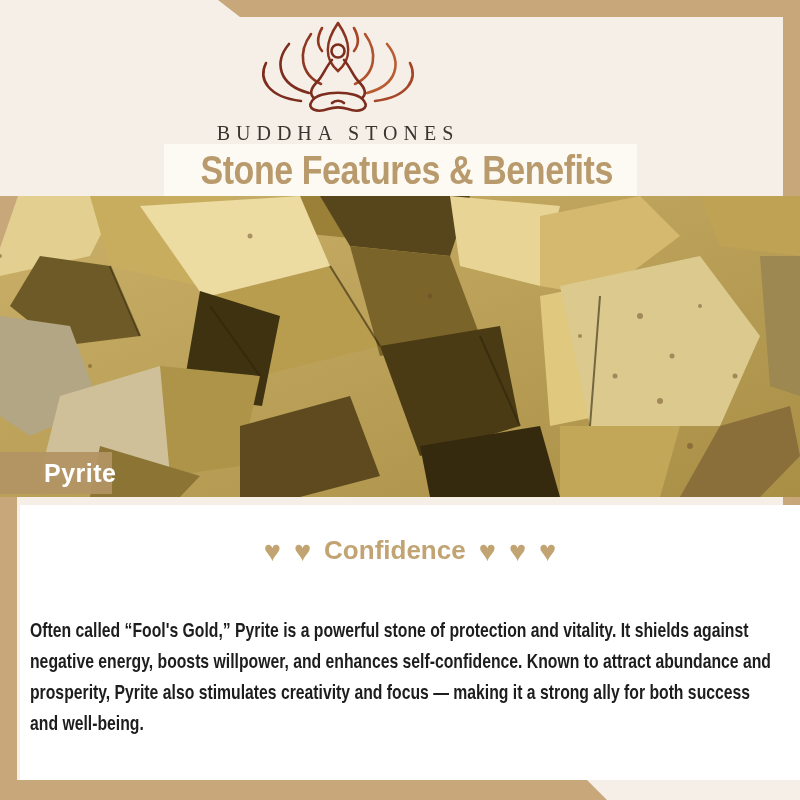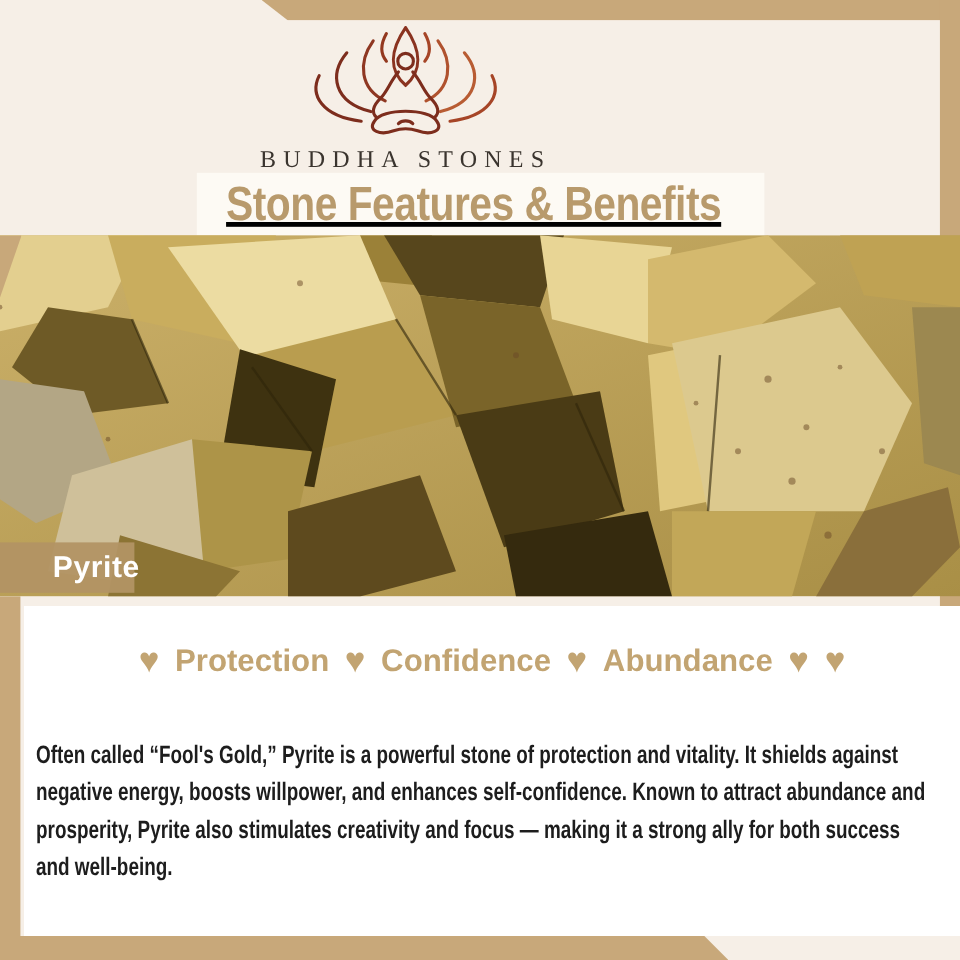--- a/index.html
+++ b/index.html
@@ -22,21 +22,21 @@
   
   .brand{position:absolute;left:0;top:18px;width:676px;text-align:center;}
   .brand svg{display:block;margin:0 auto;}
   .brand-name{
     margin-top:2px;font-family:"Liberation Serif",serif;font-size:20px;
     letter-spacing:6px;color:#3a342e;
   }
   
   .title-band{
     position:absolute;left:164px;top:144px;width:473px;height:52px;
-    background:#fdfaf4;display:flex;align-items:center;justify-content:flex-end;text-decoration:underline;
+    background:#fdfaf4;display:flex;align-items:center;justify-content:flex-start;
   }
   .title-band h1{
     margin:0;font-size:40px;font-weight:700;color:var(--title-gold,#b89a6c);
     transform:scaleX(.85);transform-origin:center;white-space:nowrap;
     letter-spacing:-.5px;
   }
   
   .photo{position:absolute;left:0;top:196px;width:800px;height:301px;z-index:1;}
   .photo svg{display:block;}
   
@@ -158,22 +158,20 @@
   </svg>
 </div>
 
 <div class="stone-label">
   <span>Pyrite</span>
 </div>
 
 <div class="card">
   <div class="benefits" id="benefits-row">
       <span class="heart">♥</span>
-      <span>Protection</span>
       <span class="heart">♥</span>
       <span>Confidence</span>
       <span class="heart">♥</span>
-      <span>Abundance</span>
       <span class="heart">♥</span>
       <span class="heart">♥</span>
     </div>
   <p class="description">Often called “Fool's Gold,” Pyrite is a powerful stone of protection and vitality. It shields against negative energy, boosts willpower, and enhances self-confidence. Known to attract abundance and prosperity, Pyrite also stimulates creativity and focus — making it a strong ally for both success and well-being.</p>
 </div>
 
 </body></html>

